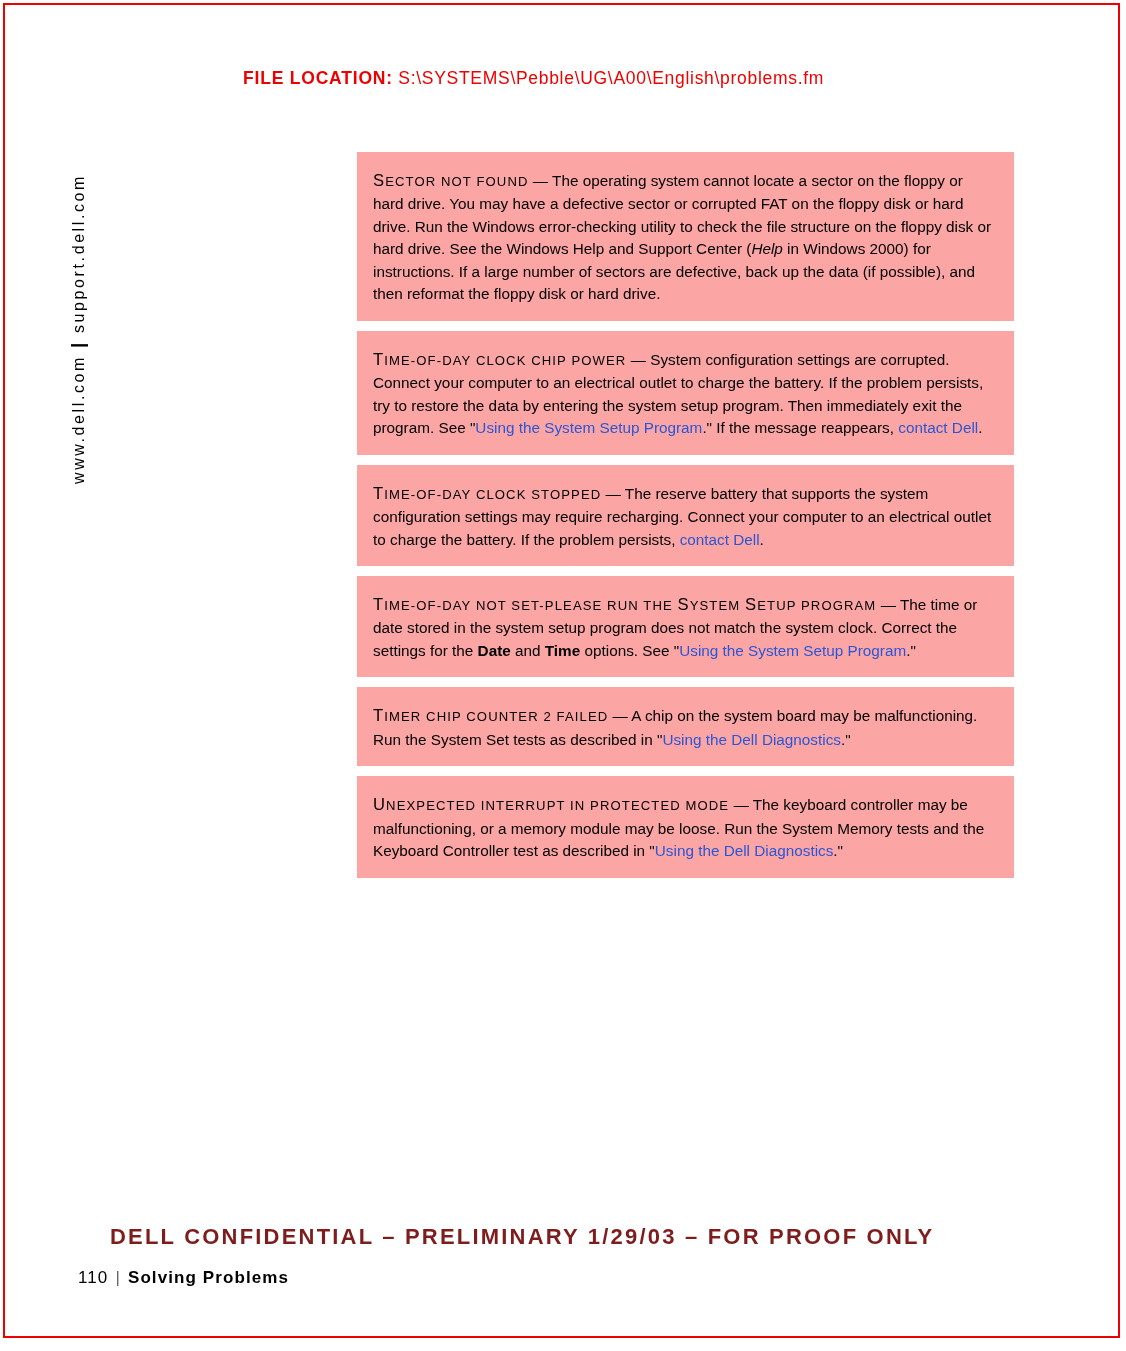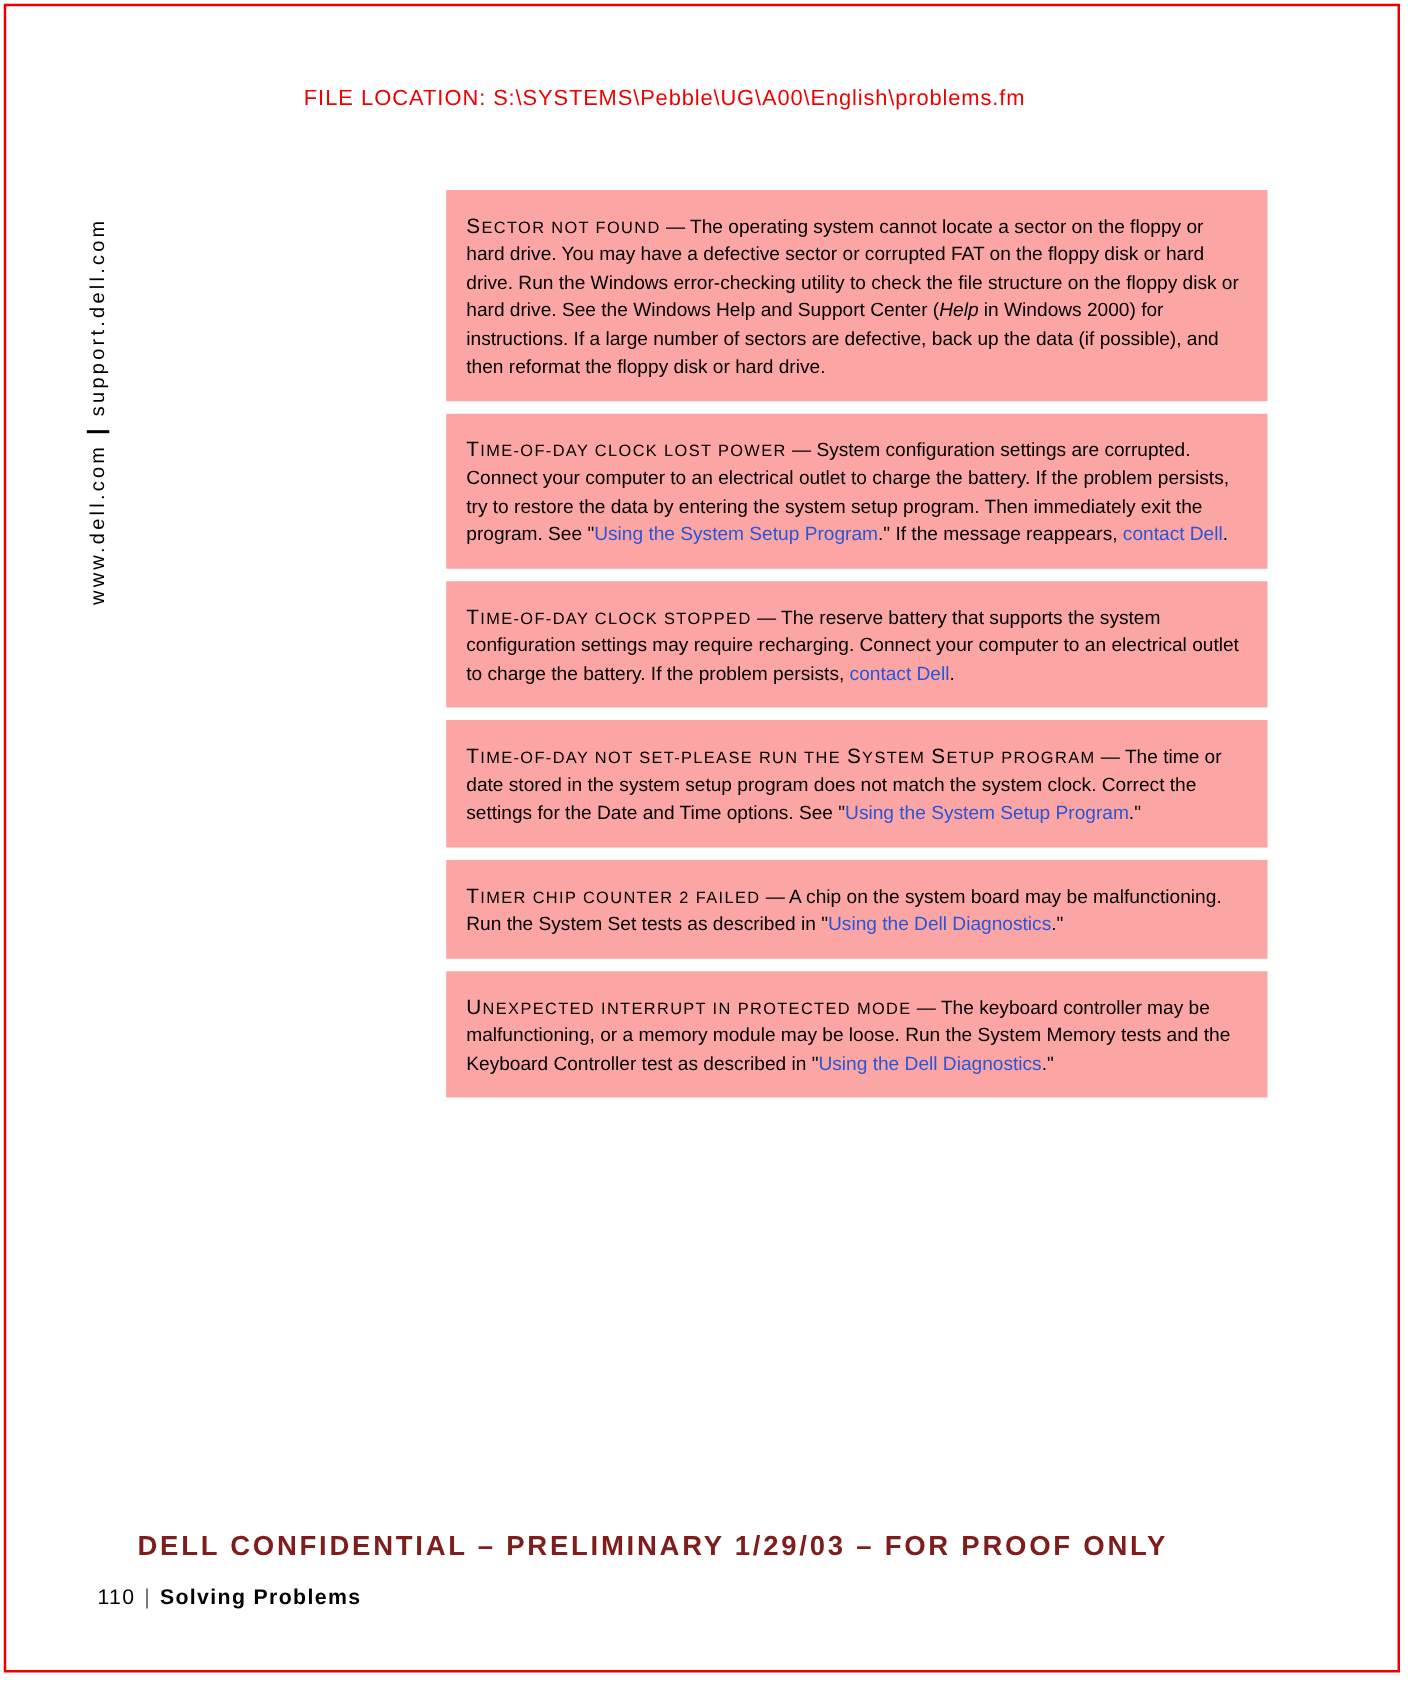--- a/index.html
+++ b/index.html
@@ -31,21 +31,21 @@
   #file-location {
     position: absolute;
     left: 243px;
     top: 68px;
     color: #ee0000;
     font-size: 17.5px;
     letter-spacing: 0.6px;
     white-space: nowrap;
   }
   #file-location .fl-label {
-    font-weight: normal;
+    font-weight: bold;
     letter-spacing: 0.8px;
   }
   #file-location .fl-path {
     font-weight: normal;
     letter-spacing: 0.7px;
   }
 
   
   #sidebar-url {
     position: absolute;
@@ -86,21 +86,21 @@
   }
   
   .term {
     letter-spacing: 1.1px;
     font-size: 15.3px;
   }
   .term .cap { font-size: 16.6px; }
   .term .sc  { font-size: 13.1px; }
   .dash { letter-spacing: 0; }
   .link { color: #2a56d6; }
-  .bold { font-weight: normal; }
+  .bold { font-weight: bold; }
   .ital { font-style: italic; }
 
   
   #confidential {
     position: absolute;
     left: 110px;
     top: 1224px;
     color: #7f1d1d;
     font-size: 22px;
     font-weight: bold;
@@ -143,21 +143,21 @@
       <span class="term"><span class="cap">S</span><span class="sc">ECTOR NOT FOUND</span></span>
       <span class="dash">—</span>
       <span>The operating system cannot locate a sector on the floppy or hard drive. You may have a defective sector or corrupted FAT on the floppy disk or hard drive. Run the Windows error-checking utility to check the file structure on the floppy disk or hard drive. See the Windows Help and Support Center (</span><span class="ital">Help</span><span> in Windows 2000) for instructions. If a large number of sectors are defective, back up the data (if possible), and then reformat the floppy disk or hard drive.</span>
     </div>
   </div>
 
 
 
   <div class="msg-block">
     <div class="msg-text">
-      <span class="term"><span class="cap">T</span><span class="sc">IME-OF-DAY CLOCK LOST POWER</span></span>
+      <span class="term"><span class="cap">T</span><span class="sc">IME-OF-DAY CLOCK CHIP POWER</span></span>
       <span class="dash">—</span>
       <span>System configuration settings are corrupted. Connect your computer to an electrical outlet to charge the battery. If the problem persists, try to restore the data by entering the system setup program. Then immediately exit the program. See "</span><span class="link">Using the System Setup Program</span><span>." If the message reappears, </span><span class="link">contact Dell</span><span>.</span>
     </div>
   </div>
 
   <div class="msg-block">
     <div class="msg-text">
       <span class="term"><span class="cap">T</span><span class="sc">IME-OF-DAY CLOCK STOPPED</span></span>
       <span class="dash">—</span>
       <span>The reserve battery that supports the system configuration settings may require recharging. Connect your computer to an electrical outlet to charge the battery. If the problem persists, </span><span class="link">contact Dell</span><span>.</span>

